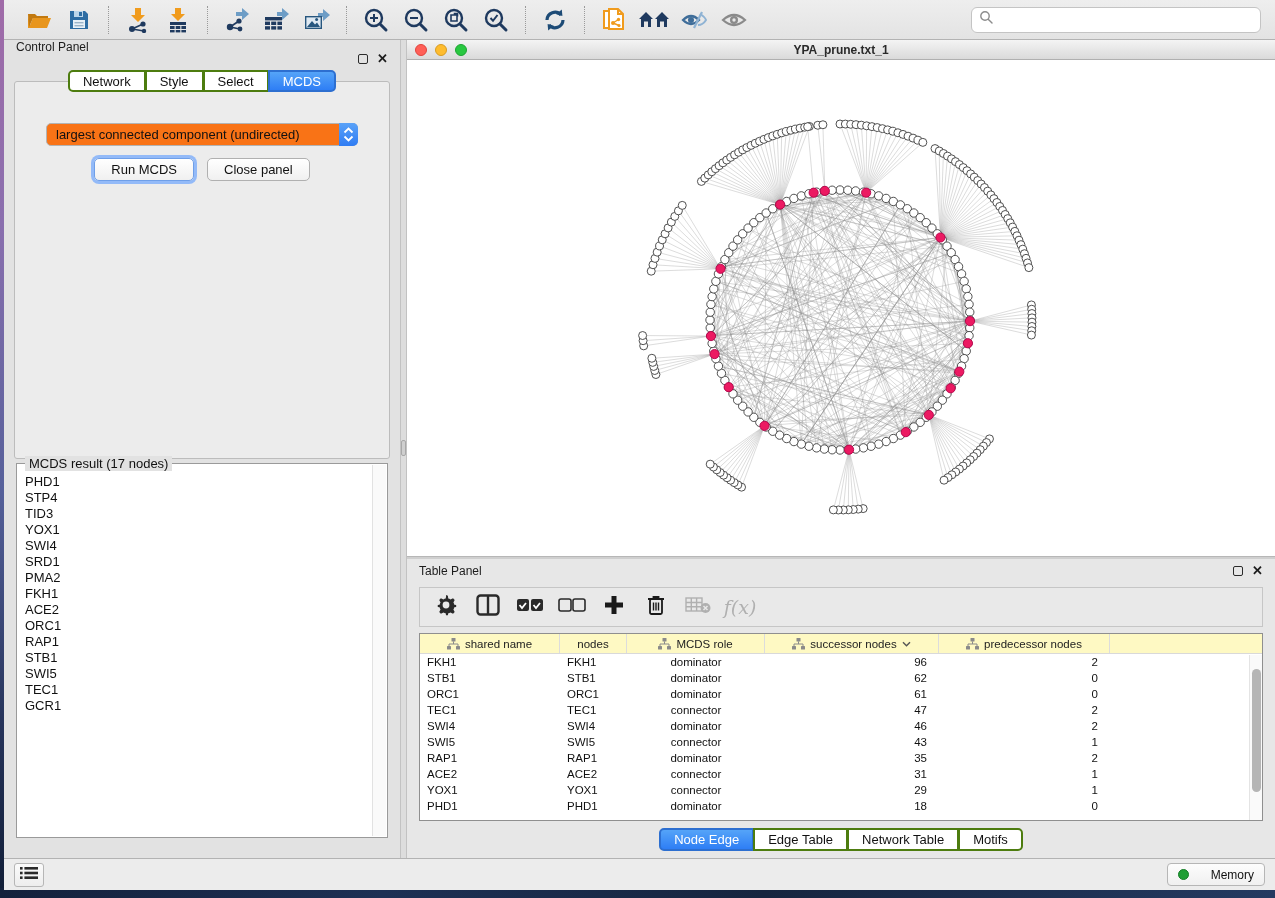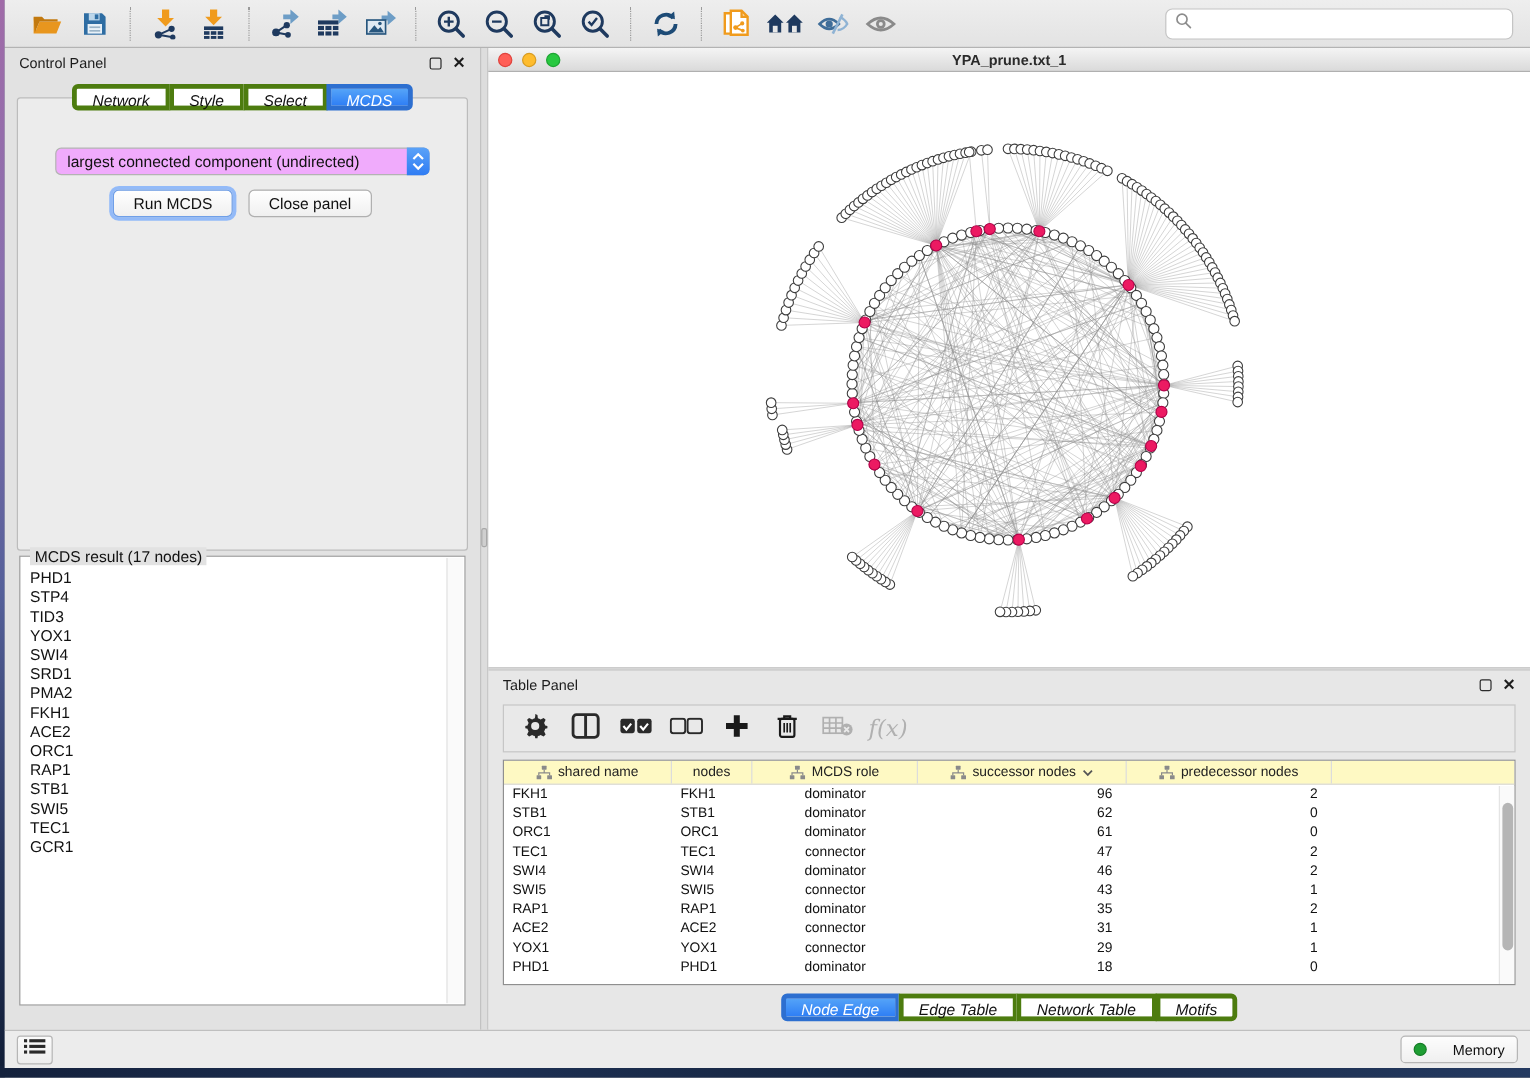--- a/index.html
+++ b/index.html
@@ -27,38 +27,38 @@
   .toolbar-spacer { flex:1; }
   .search-box { width:290px; height:26px; background:#fff; border:1px solid #c4c4c4;
     border-radius:6px; display:flex; align-items:center; padding:0 7px; margin-right:4px; }
   .search-box input { border:none; outline:none; flex:1; font-size:12px; background:transparent; }
 
   
   .main { flex:1; display:flex; min-height:0; }
 
   
   .cpanel { width:396px; flex:0 0 396px; background:#e2e2e2; display:flex; flex-direction:column; position:relative; }
-  .cp-titlebar { height:26px; display:flex; align-items:center; padding:0 12px; }
+  .cp-titlebar { height:26px; display:flex; padding:0 12px;flex-direction:column; }
   .cp-title { font-size:12px; color:#1c1c1c; }
   .panel-winbtns { margin-left:auto; display:flex; align-items:center; gap:9px; }
   .wb-float { width:10px; height:10px; border:1.6px solid #2b2b2b; border-radius:2px; cursor:pointer; }
   .wb-close { font-size:13px; font-weight:bold; color:#1c1c1c; line-height:10px; cursor:pointer; }
 
   .cp-tabs-row { display:flex; justify-content:center; position:relative; z-index:2; height:22px; margin-top:4px; }
   .seg { display:inline-flex; }
-  .seg-tab { font-size:13px; padding:2px 13px; background:#fff; border:4px solid #4d7c0f;
-    margin-left:-1px; color:#111; cursor:pointer; line-height:16px;font-style:italic; }
+  .seg-tab { font-size:13px; padding:2px 13px; background:#fff; border:2px solid #4d7c0f;
+    margin-left:-1px; color:#111; cursor:pointer; line-height:16px; }
   .seg-tab:first-child { border-radius:5px 0 0 5px; margin-left:0; }
   .seg-tab:last-child { border-radius:0 5px 5px 0; }
   .seg-tab.active { background:linear-gradient(#55a4f8,#2e7ef5); border-color:#2d6fd0; color:#fff; }
 
   .cp-content { position:relative; margin:-11px 10px 0 10px; border:1px solid #bcbcbc;
     border-radius:3px; background:#ececec; height:378px; padding-top:28px; }
   .opt-label { text-align:center; font-size:13px; color:#111; margin-top:18px; }
-  .opt-select { margin:13px auto 0 auto; width:312px; height:23px; background:#f0abfc;
+  .opt-select { margin:13px auto 0 auto; width:312px; height:23px; background:#f97316;
     border:1px solid #b3b3b3; border-radius:5px; display:flex; align-items:center; cursor:pointer; position:relative; }
   .opt-select-text { flex:1; font-size:13px; padding-left:9px; color:#111; white-space:nowrap; }
   .opt-stepper { width:19px; height:23px; margin:-1px -1px -1px 0; border-radius:0 5px 5px 0;
     background:linear-gradient(#5aa2f8,#2f7cf3); display:flex; flex-direction:column;
     align-items:center; justify-content:center; gap:1px; }
   .opt-stepper svg { display:block; }
   .cp-buttons { display:flex; justify-content:center; gap:13px; margin-top:12px; }
   .mac-btn { font-size:13px; padding:3px 16px; background:linear-gradient(#ffffff,#f0f0f0);
     border:1px solid #b0b0b0; border-radius:5px; color:#111; cursor:pointer; }
   .mac-btn.focused { box-shadow:0 0 0 3px rgba(100,160,255,.65); border-color:#6f9fe8; }

